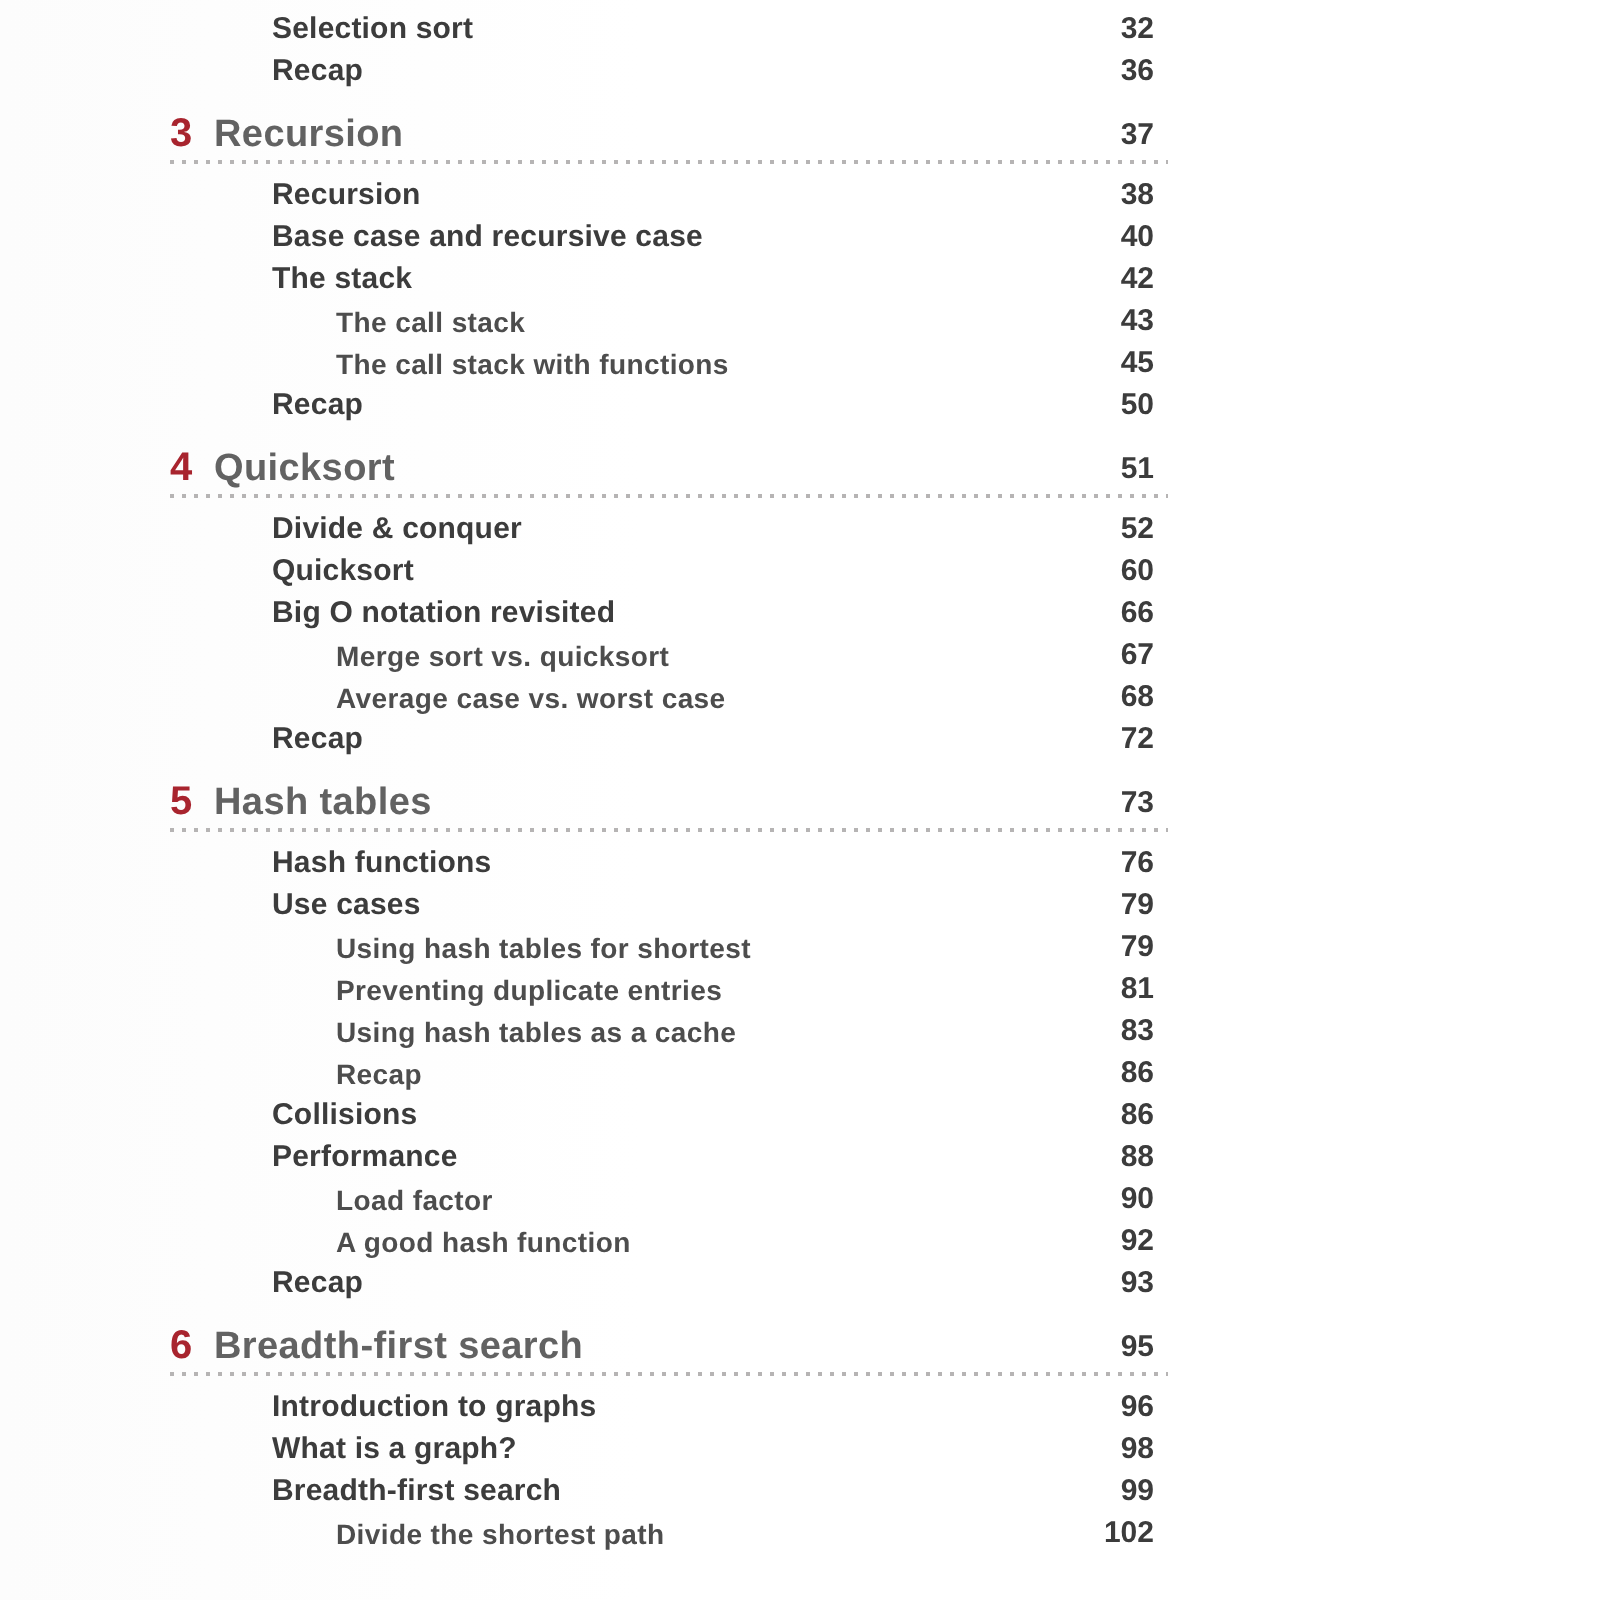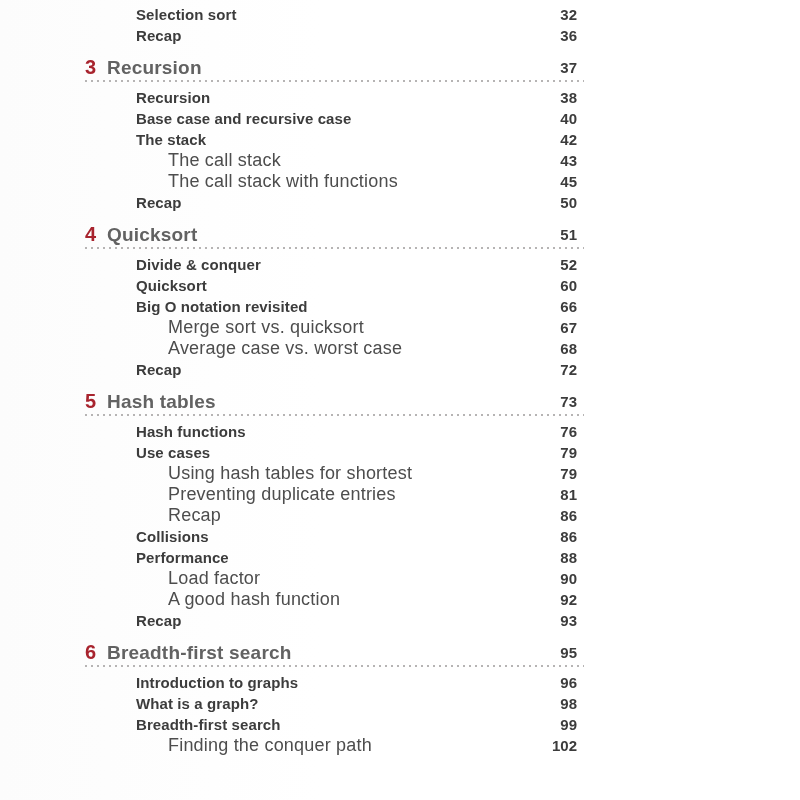--- a/index.html
+++ b/index.html
@@ -35,22 +35,22 @@
   }
   .lvl1 .label {
     padding-left: 51px;
     font-weight: 700;
     font-size: 15px;
     color: #3c3c3c;
     letter-spacing: 0.1px;
   }
   .lvl2 .label {
     padding-left: 83px;
-    font-weight: 400;
-    font-size: 18px;
+    font-weight: 700;
+    font-size: 14px;
     color: #4d4d4d;
     letter-spacing: 0.2px;
   }
   .pagenum {
     font-weight: 700;
     font-size: 15px;
     color: #3c3c3c;
     text-align: right;
     padding-right: 7px;
     flex: none;
@@ -175,20 +175,24 @@
       </div>
       <div class="row lvl2">
         <span class="label">Using hash tables for shortest</span>
         <span class="pagenum">79</span>
       </div>
       <div class="row lvl2">
         <span class="label">Preventing duplicate entries</span>
         <span class="pagenum">81</span>
       </div>
       <div class="row lvl2">
+        <span class="label">Using hash tables as a cache</span>
+        <span class="pagenum">83</span>
+      </div>
+      <div class="row lvl2">
         <span class="label">Recap</span>
         <span class="pagenum">86</span>
       </div>
       <div class="row lvl1">
         <span class="label">Collisions</span>
         <span class="pagenum">86</span>
       </div>
       <div class="row lvl1">
         <span class="label">Performance</span>
         <span class="pagenum">88</span>
@@ -217,17 +221,17 @@
       </div>
       <div class="row lvl1">
         <span class="label">What is a graph?</span>
         <span class="pagenum">98</span>
       </div>
       <div class="row lvl1">
         <span class="label">Breadth-first search</span>
         <span class="pagenum">99</span>
       </div>
       <div class="row lvl2">
-        <span class="label">Finding the conquer path</span>
+        <span class="label">Divide the shortest path</span>
         <span class="pagenum">102</span>
       </div>
     </div>
 </div>
 
 </body></html>

